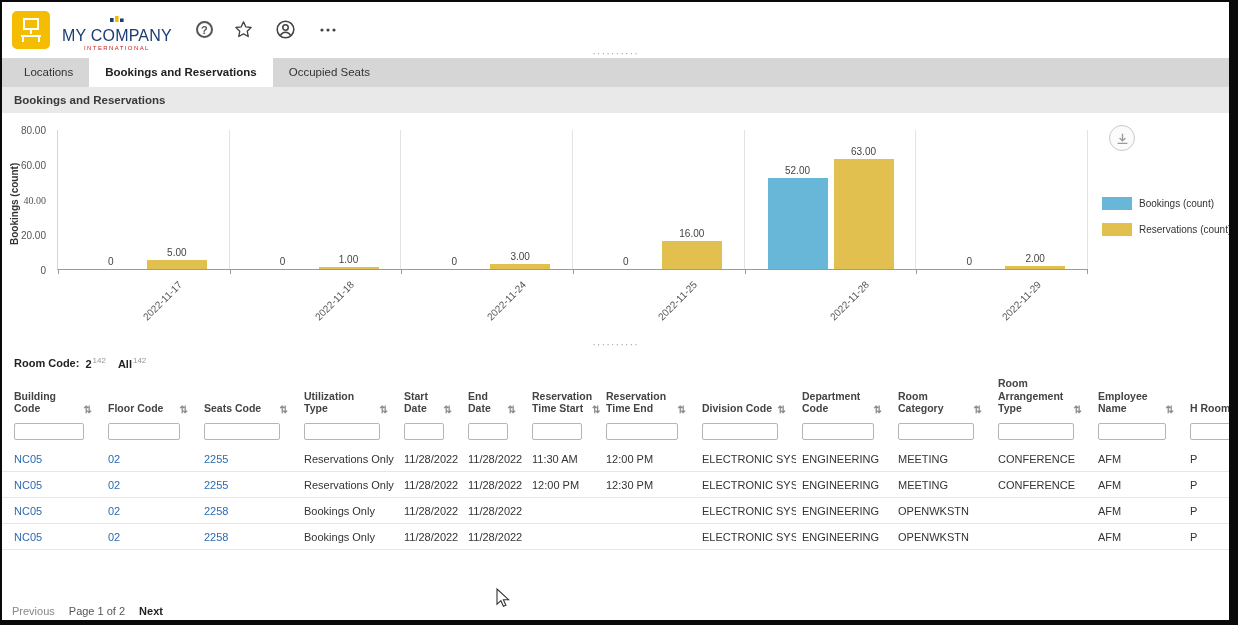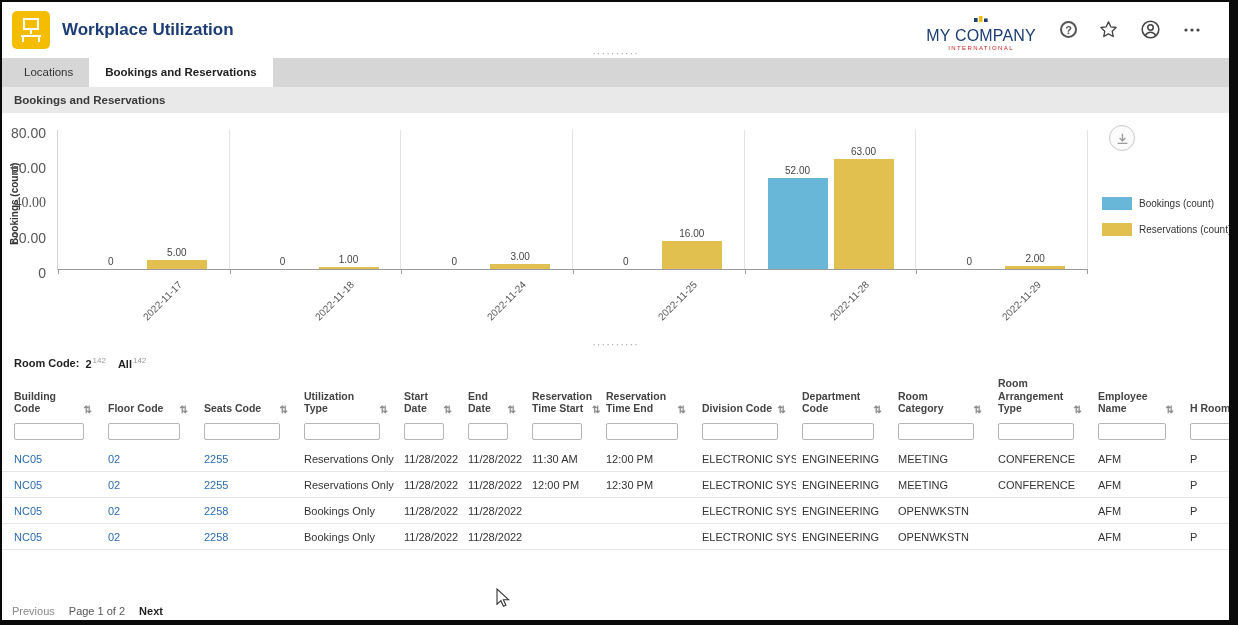--- a/index.html
+++ b/index.html
@@ -24,21 +24,21 @@
   .tabbar{height:29px;background:#d6d6d6;display:flex;padding-left:6px;}
   .tab{padding:0 16px;line-height:29px;font-size:11.5px;color:#333;cursor:pointer;white-space:nowrap;}
   .tab.active{background:#fff;font-weight:bold;color:#222;}
 
   .panel-header{height:26px;background:#e9e9e9;display:flex;align-items:center;padding:0 12px;font-size:11.5px;font-weight:bold;color:#3a3a3a;}
 
   
   .chart-area{position:relative;height:238px;background:#fff;}
   .ytitle{position:absolute;left:7px;top:132px;transform:rotate(-90deg);transform-origin:0 0;font-size:10px;font-weight:bold;color:#333;white-space:nowrap;}
   .yaxis{position:absolute;left:0;top:17px;width:50px;height:140px;}
-  .ytick{position:absolute;right:6px;font-size:14px;color:#555;text-align:right;width:44px;}
+  .ytick{position:absolute;right:6px;font-size:10px;color:#555;text-align:right;width:44px;}
   .plot{position:absolute;left:55px;top:17px;width:1030px;height:140px;border-bottom:1px solid #9a9a9a;border-left:1px solid #d5d5d5;}
   .gridline{position:absolute;top:0;bottom:0;width:1px;background:#e3e3e3;}
   .xtick{position:absolute;bottom:-5px;height:5px;width:1px;background:#9a9a9a;}
   .bar{position:absolute;bottom:0;}
   .bar-label{position:absolute;width:60px;text-align:center;font-size:10px;color:#444;white-space:nowrap;}
   .xaxis{position:absolute;left:55px;top:158px;width:1030px;height:70px;}
   .xlabel{position:absolute;top:8px;white-space:nowrap;transform:rotate(-45deg);transform-origin:100% 0;font-size:10px;color:#555;}
   .legend{position:absolute;left:1100px;top:84px;}
   .legend-item{display:flex;align-items:center;margin-bottom:13px;}
   .legend-swatch{width:30px;height:13px;margin-right:7px;flex:0 0 auto;}
@@ -83,21 +83,20 @@
   <div class="app-header">
     <svg class="app-icon" viewBox="0 0 38 38">
       <rect width="38" height="38" rx="5" fill="#f5bd02"></rect>
       <g stroke="#fff" stroke-width="2" fill="none">
         <rect x="12" y="8" width="14" height="10"></rect>
         <path d="M19 18v5"></path>
         <path d="M9 25h20"></path>
         <path d="M11 25v6M27 25v6"></path>
       </g>
     </svg>
-    <div class="app-title">Workplace Utilization</div>
     <div class="header-right">
       <div class="logo">
         <svg width="14" height="6" viewBox="0 0 14 6">
           <rect x="0" y="2" width="3.6" height="4" fill="#1b3c74"></rect>
           <rect x="5" y="0" width="3.6" height="6" fill="#f5bd02"></rect>
           <rect x="10" y="2.5" width="3.6" height="3.5" fill="#1b3c74"></rect>
         </svg>
         <div class="logo-line1">MY COMPANY</div>
         <div class="logo-line2">INTERNATIONAL</div>
       </div>
@@ -121,20 +120,21 @@
             <circle cx="15" cy="3" r="1.6" fill="#444"></circle>
         </svg>
       </div>
     </div>
     <div class="splitter"></div>
   </div>
 
   <div class="tabbar" id="tabbar">
       <div class="tab">Locations</div>
       <div class="tab active">Bookings and Reservations</div>
+      <div class="tab">Occupied Seats</div>
     </div>
 
   <div class="panel-header">
     <span>Bookings and Reservations</span>
   </div>
 
   <div class="chart-area">
     <div class="ytitle">Bookings (count)</div>
     <div class="yaxis" id="yaxis">
         <div class="ytick" style="top: -5px;">80.00</div>

